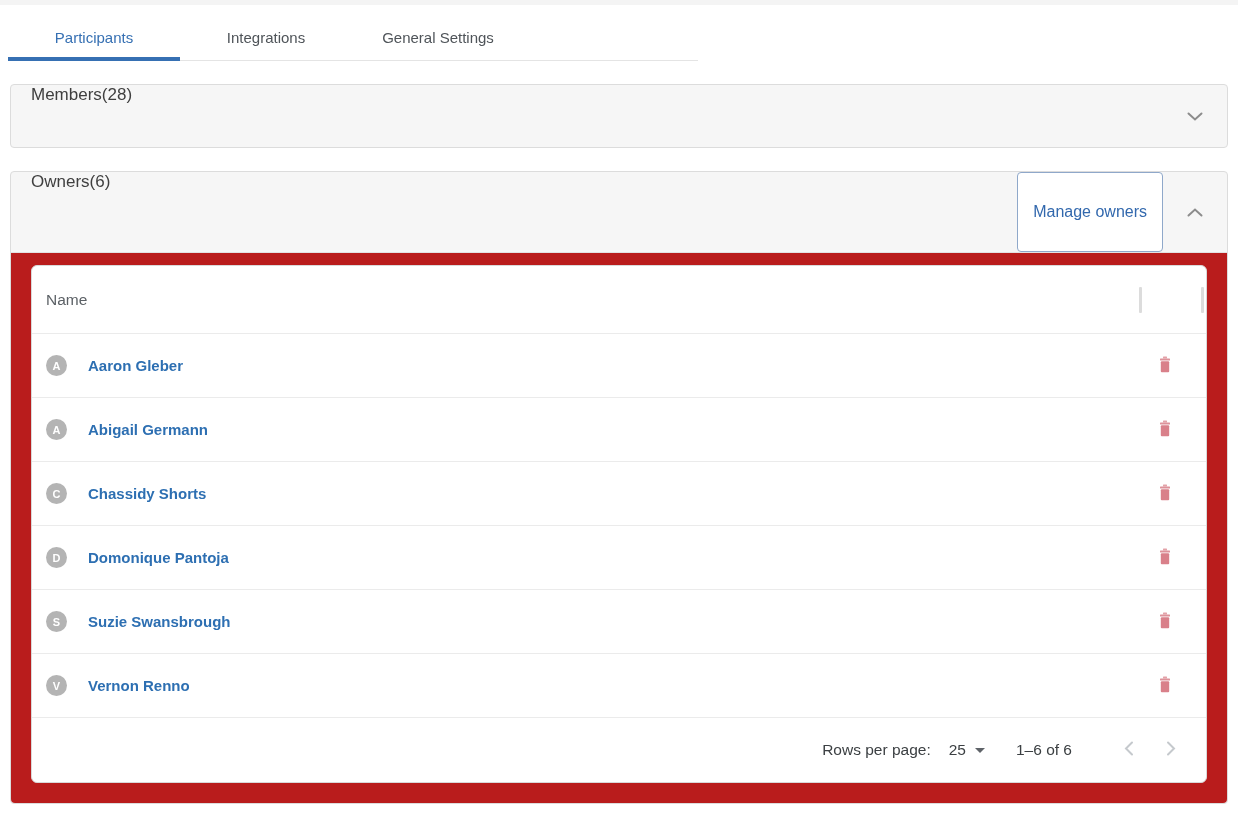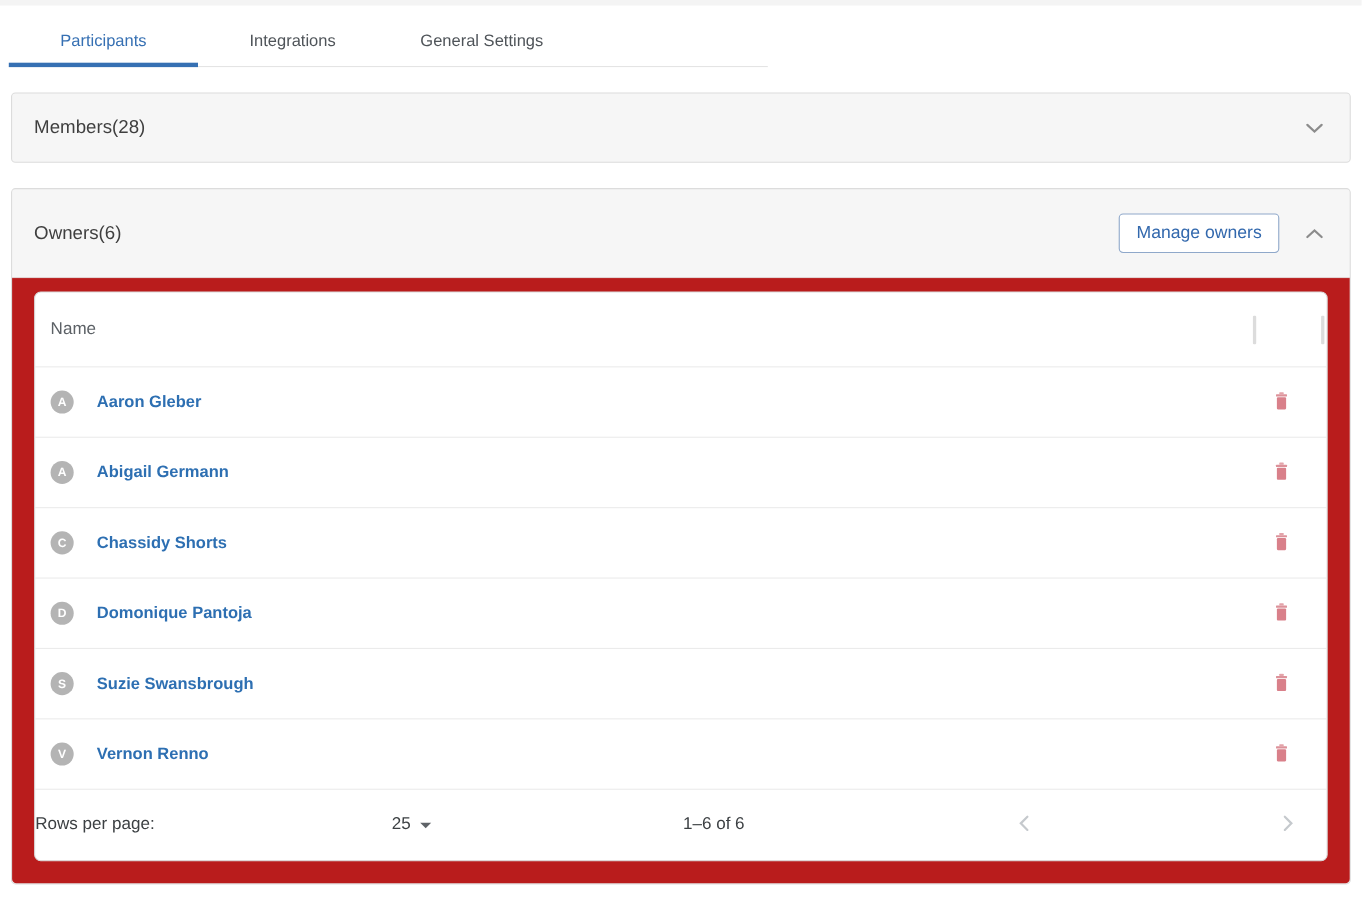--- a/index.html
+++ b/index.html
@@ -13,21 +13,21 @@
     border-bottom:1px solid #e4e4e4; }
   .tab { width:172px; text-align:center; padding:10px 0 14px;
     font-size:15px; color:#4f5459; position:relative; cursor:pointer; }
   .tab.active { color:#3670b3; }
   .tab-underline { position:absolute; left:0; right:0; bottom:-1px;
     height:4px; background:#3670b3; }
 
   
   .section { margin:23px 10px 0; border:1px solid #dcdcdc;
     border-radius:4px; background:#f6f6f6; }
-  .section-header { display:flex; align-items:center; padding:0 20px; }
+  .section-header { display:flex; padding:0 20px; }
   .section-header.h-members { height:62px; }
   .section-header.h-owners { height:80px; }
   .section-title { flex:1; font-size:17px; color:#3f3f3f; }
   .manage-btn { background:#ffffff; border:1px solid #8fa8ca;
     border-radius:4px; color:#3268ad; font-size:16px; padding:8px 15px;
     font-family:"Liberation Sans", sans-serif; cursor:pointer; }
   .toggle-btn { background:none; border:none; margin-left:20px;
     padding:4px; cursor:pointer; display:flex; align-items:center; }
 
   .section-body { background:#b91c1c; border-top:1px solid #e2e2e2;
@@ -49,21 +49,21 @@
   .avatar { width:21px; height:21px; border-radius:50%; background:#b4b4b4;
     color:#fff; font-weight:bold; font-size:11px; display:flex;
     align-items:center; justify-content:center; flex:0 0 21px; }
   .member-name { margin-left:21px; color:#2d6fb2; font-weight:700;
     font-size:15px; text-decoration:none; cursor:pointer; }
   .delete-btn { margin-left:auto; background:none; border:none;
     padding:2px; cursor:pointer; display:flex; align-items:center; }
 
   
   .pagination { height:64px; display:flex; align-items:center;
-    justify-content:space-between; padding-right:26px; color:#3c4043;
+    justify-content:flex-end; padding-right:26px; color:#3c4043;
     font-size:15.5px; }
   .rpp-label { margin-right:18px; }
   .rpp-select { display:flex; align-items:center; cursor:pointer; }
   .rpp-value { font-size:15.5px; color:#3c4043; }
   .caret-down { width:0; height:0; border-left:5px solid transparent;
     border-right:5px solid transparent; border-top:5px solid #5f6368;
     margin-left:9px; }
   .range-label { margin-left:31px; }
   .page-btn { background:none; border:none; padding:4px; cursor:default;
     display:flex; align-items:center; }

